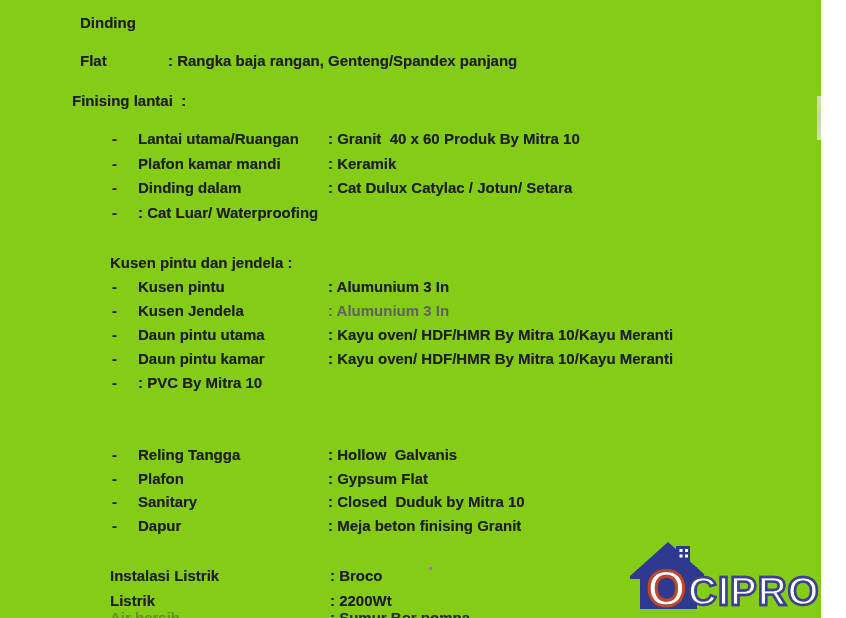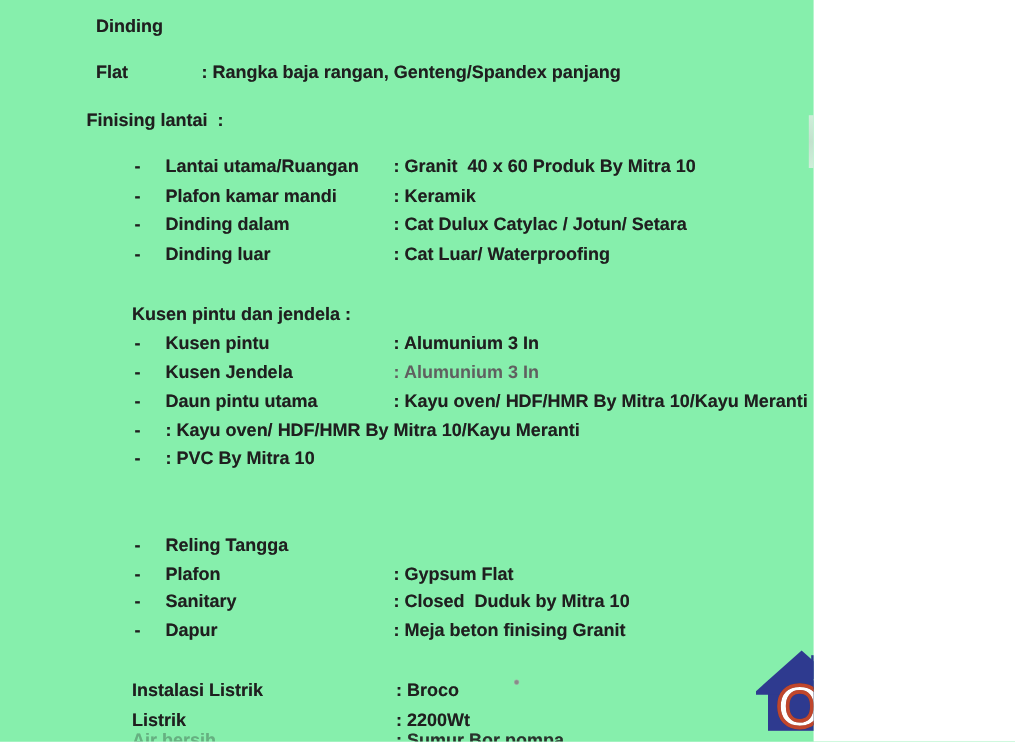--- a/index.html
+++ b/index.html
@@ -1,19 +1,19 @@
 <!DOCTYPE html>
 <html><head>
 <meta charset="utf-8">
 <style>
   html,body{margin:0;padding:0;}
   .page{
     position:relative;
-    width:678px;height:618px;
-    background:#86efac;
+    width:821px;height:618px;
+    background:#84cc16;
     overflow:hidden;
     font-family:"Liberation Sans", sans-serif;
     color:#1f1f1f;
     font-weight:bold;
     font-size:15px;
     text-shadow:0 0 0.5px rgba(40,40,40,.55);
   }
   .group{position:absolute;left:112px;}
   .row{display:flex;align-items:flex-start;}
   .row .dash{width:26px;flex:none;}
@@ -85,21 +85,20 @@
       <span class="lbl">Plafon kamar mandi</span>
       <span class="val">: Keramik</span>
     </div>
     <div class="row">
       <span class="dash">-</span>
       <span class="lbl">Dinding dalam</span>
       <span class="val">: Cat Dulux Catylac / Jotun/ Setara</span>
     </div>
     <div class="row">
       <span class="dash">-</span>
-      <span class="lbl">Dinding luar</span>
       <span class="val">: Cat Luar/ Waterproofing</span>
     </div>
   </div>
 
   <div class="h2">Kusen pintu dan jendela :</div>
 
   <div class="group g-kusen">
     <div class="row">
       <span class="dash">-</span>
       <span class="lbl">Kusen pintu</span>
@@ -110,32 +109,34 @@
       <span class="lbl">Kusen Jendela</span>
       <span class="val">: Alumunium 3 In</span>
     </div>
     <div class="row">
       <span class="dash">-</span>
       <span class="lbl">Daun pintu utama</span>
       <span class="val">: Kayu oven/ HDF/HMR By Mitra 10/Kayu Meranti</span>
     </div>
     <div class="row">
       <span class="dash">-</span>
+      <span class="lbl">Daun pintu kamar</span>
       <span class="val">: Kayu oven/ HDF/HMR By Mitra 10/Kayu Meranti</span>
     </div>
     <div class="row">
       <span class="dash">-</span>
       <span class="val">: PVC By Mitra 10</span>
     </div>
   </div>
 
   <div class="group g-misc">
     <div class="row">
       <span class="dash">-</span>
       <span class="lbl">Reling Tangga</span>
+      <span class="val">: Hollow  Galvanis</span>
     </div>
     <div class="row">
       <span class="dash">-</span>
       <span class="lbl">Plafon</span>
       <span class="val">: Gypsum Flat</span>
     </div>
     <div class="row">
       <span class="dash">-</span>
       <span class="lbl">Sanitary</span>
       <span class="val">: Closed  Duduk by Mitra 10</span>

